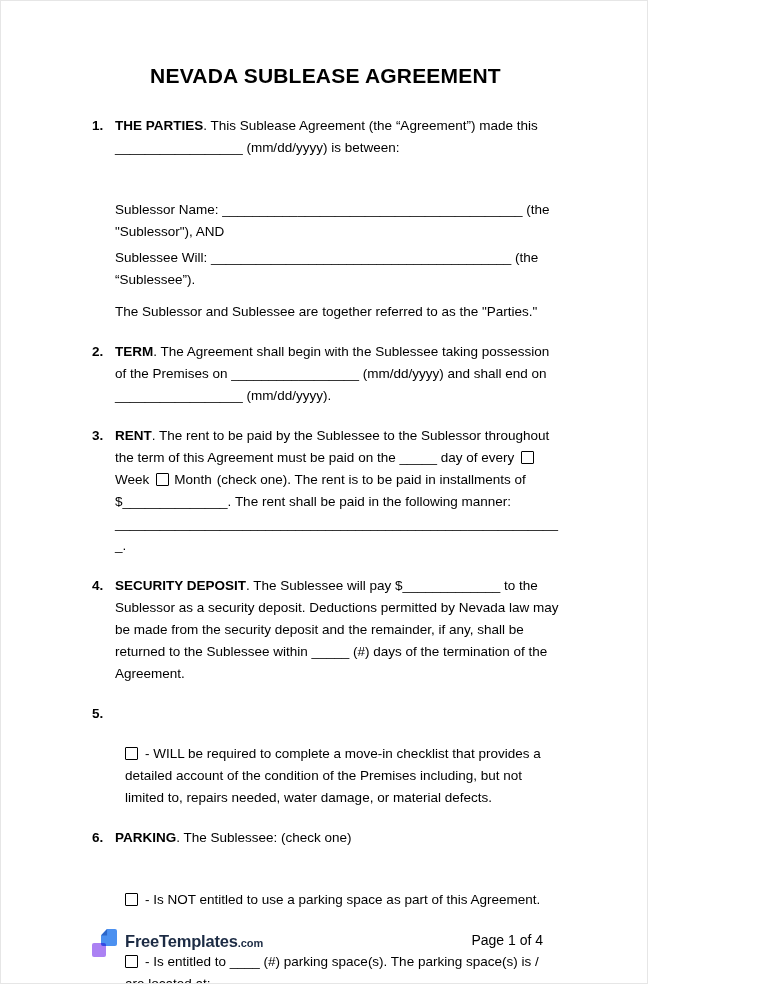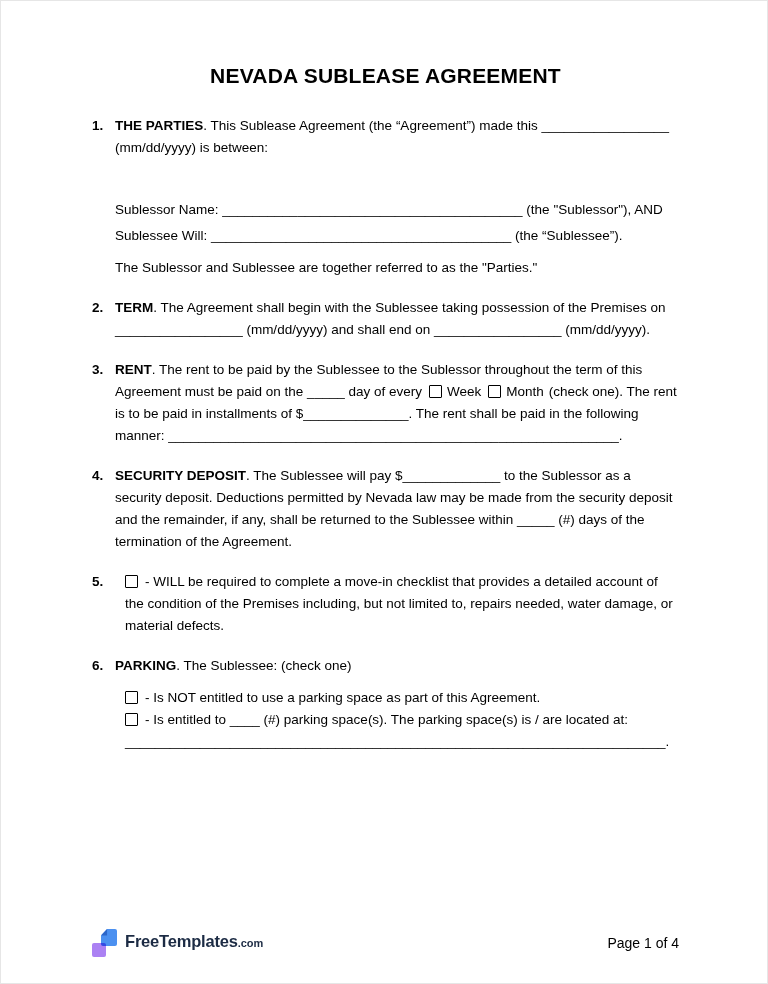--- a/index.html
+++ b/index.html
@@ -1,17 +1,17 @@
 <!DOCTYPE html>
 <html><head>
 <meta charset="utf-8">
 <style>
   html, body { margin:0; padding:0; background:#ffffff; }
   .page {
-    width:768px; height:984px;
+    width:648px; height:984px;
     box-sizing:border-box;
     position:relative;
     padding:62px 88px 0 91px;
     background:#ffffff;
     border:1px solid #e6e6e6;
     font-family:"Liberation Sans","DejaVu Sans",sans-serif;
     font-size:13.5px;
     line-height:22px;
     color:#000;
     overflow:hidden;
@@ -21,33 +21,33 @@
     text-align:center; margin:0 0 27px; letter-spacing:.2px;
   }
   .sec { display:flex; margin-top:8px; }
   .sec.first { margin-top:0; }
   .num { flex:0 0 23px; width:23px; font-weight:700; }
   .content { flex:1; min-width:0; }
   p { margin:0 0 10px; overflow-wrap:break-word; }
   p.tight { margin-bottom:4px;margin-top:40px; }
   p.last { margin-bottom:0; }
   .hd { font-weight:700; }
-  .option { margin-left:10px; }
+  .option { margin-left:10px;margin-top:40px; }
   .cb {
     display:inline-block; width:13px; height:13px;
     box-sizing:border-box; border:1.6px solid #000; background:#fff;
     vertical-align:-1.5px; border-radius:1px;
   }
   .cb.opt { margin-right:7px; }
   .cb.inline { margin:0 5px 0 7px; }
   .rent-after { margin-left:5px; }
 
   .footer {
-    position:absolute; left:91px; right:88px; bottom:26px;
-    display:flex; justify-content:space-between; align-items:center;
+    position:absolute; left:91px; right:104px; bottom:26px;
+    display:flex; justify-content:space-between; align-items:flex-start;
   }
   .brand { display:flex; align-items:center; gap:8px; }
   .logo { position:relative; width:25px; height:28px; display:inline-block; }
   .paper {
     position:absolute; top:0; left:9px; width:16px; height:17px;
     background:#4b90f0; border-radius:2px;
     clip-path:polygon(38% 0,100% 0,100% 100%,0 100%,0 38%);
   }
   .fold {
     position:absolute; top:0; left:9px; width:16px; height:17px;

